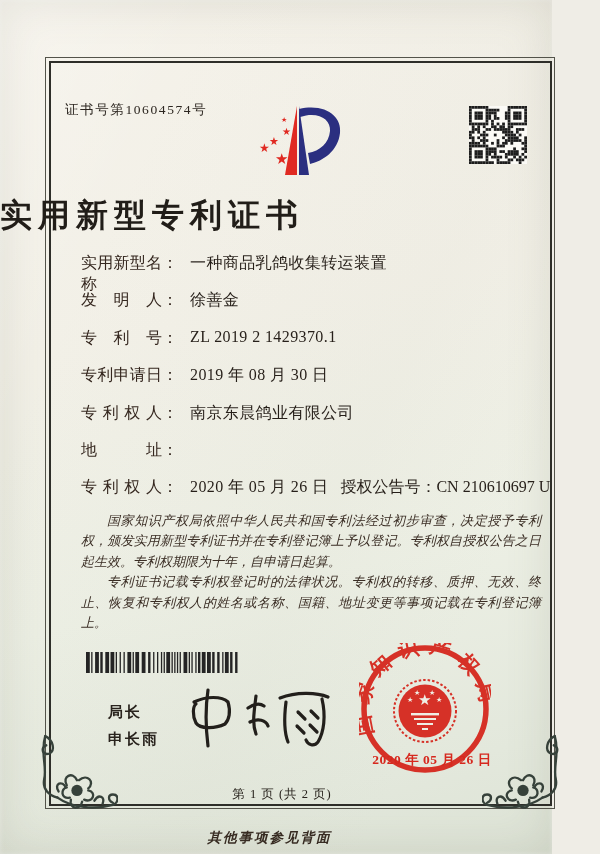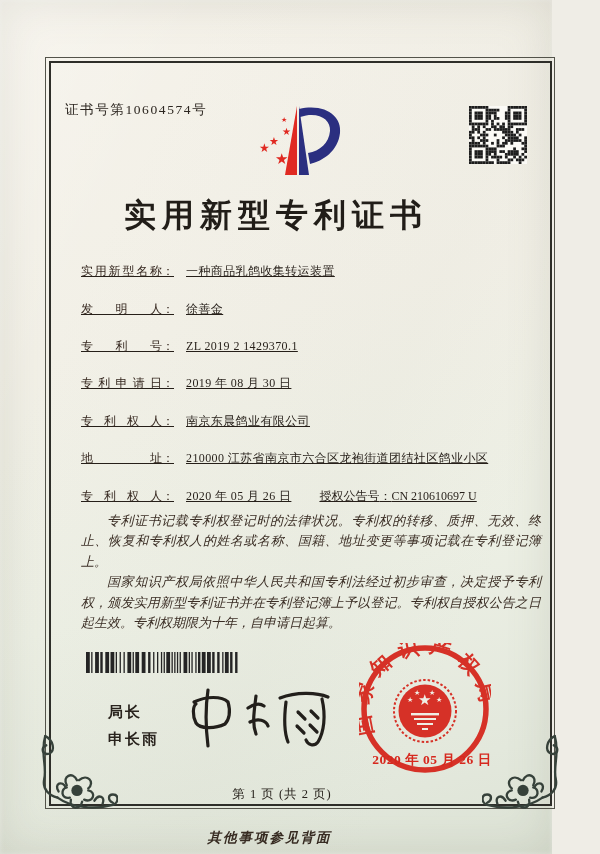--- a/index.html
+++ b/index.html
@@ -15,30 +15,30 @@
     border:1.4px solid #53534a;}
   .frame-inner{position:absolute;inset:2.5px;border:2px solid #2e2e29;}
   .corner{position:absolute;width:82px;height:82px;}
   .corner.bl{left:36px;top:732px;}
   .corner.br{left:482px;top:732px;transform:scaleX(-1);}
   
   .certno{position:absolute;left:65px;top:101px;font-size:13.5px;letter-spacing:1.6px;
     color:#2c2620;white-space:nowrap;}
   .logo{position:absolute;left:252px;top:101px;width:96px;height:80px;}
   .qr{position:absolute;left:469px;top:106px;width:58px;height:58px;background:#fbfaf6;}
-  .title{position:absolute;left:0;right:0;top:194px;text-align:center;
+  .title{position:absolute;left:0;right:0;top:194px;text-align:left;
     font-size:32px;font-weight:bold;letter-spacing:6px;color:#211d18;}
   
   .fields{position:absolute;left:81px;top:253px;width:460px;}
-  .frow{height:37.4px;display:flex;align-items:center;font-size:12px;color:#261f19;text-decoration:underline;}
+  .frow{height:37.4px;display:flex;align-items:flex-start;font-size:16px;color:#261f19;}
   .flabel{display:inline-block;width:81px;text-align:justify;text-align-last:justify;
     color:#35271f;flex:none;}
   .fcolon{color:#35271f;flex:none;}
   .fvalue{letter-spacing:.4px;white-space:nowrap;margin-left:12px;}
-  .grant-right{margin-left:28px;white-space:nowrap;}
+  .grant-right{margin-left:12px;white-space:nowrap;}
   
   .paras{position:absolute;left:81px;top:511px;width:460px;font-size:13px;
     line-height:20.4px;color:#3a2d24;text-align:justify;font-style:italic;}
   .paras p{margin:0;text-indent:2em;}
   
   .barcode{position:absolute;left:86px;top:652px;width:152px;height:21px;}
   .officer{position:absolute;left:108px;top:703px;
     font-family:"Liberation Sans","DejaVu Sans",sans-serif;
     font-size:15px;font-weight:bold;color:#2a241e;letter-spacing:2px;}
   .officer div{margin-bottom:8px;}
@@ -379,33 +379,32 @@
       <span class="fvalue">2019 年 08 月 30 日</span>
     </div>
     <div class="frow">
       <span class="flabel">专利权人</span>
         <span class="fcolon">：</span>
       <span class="fvalue">南京东晨鸽业有限公司</span>
     </div>
     <div class="frow">
       <span class="flabel">地址</span>
         <span class="fcolon">：</span>
-      <span class="fvalue">210000 江苏省南京市六合区龙袍街道团结社区鸽业小区</span>
     </div>
     <div class="frow">
       <span class="flabel">专利权人</span>
         <span class="fcolon">：</span>
       <span class="fvalue">2020 年 05 月 26 日</span>
       <span class="grant-right"><span>授权公告号</span><span>：</span><span>CN 210610697 U</span></span>
     </div>
   </div>
 
   <div class="paras">
+    <p>国家知识产权局依照中华人民共和国专利法经过初步审查，决定授予专利权，颁发实用新型专利证书并在专利登记簿上予以登记。专利权自授权公告之日起生效。专利权期限为十年，自申请日起算。</p>
     <p>专利证书记载专利权登记时的法律状况。专利权的转移、质押、无效、终止、恢复和专利权人的姓名或名称、国籍、地址变更等事项记载在专利登记簿上。</p>
-    <p>国家知识产权局依照中华人民共和国专利法经过初步审查，决定授予专利权，颁发实用新型专利证书并在专利登记簿上予以登记。专利权自授权公告之日起生效。专利权期限为十年，自申请日起算。</p>
   </div>
 
   <svg class="barcode" id="barcode" viewBox="0 0 152 21" preserveAspectRatio="none">
       <rect x="0" y="0" width="3.8" height="21" fill="#242424"></rect>
       <rect x="5.199999999999999" y="0" width="1.3" height="21" fill="#242424"></rect>
       <rect x="9.1" y="0" width="3.8" height="21" fill="#242424"></rect>
       <rect x="14.299999999999999" y="0" width="2.4" height="21" fill="#242424"></rect>
       <rect x="19.299999999999997" y="0" width="3.8" height="21" fill="#242424"></rect>
       <rect x="24.499999999999996" y="0" width="3.8" height="21" fill="#242424"></rect>
       <rect x="29.699999999999996" y="0" width="1.3" height="21" fill="#242424"></rect>

